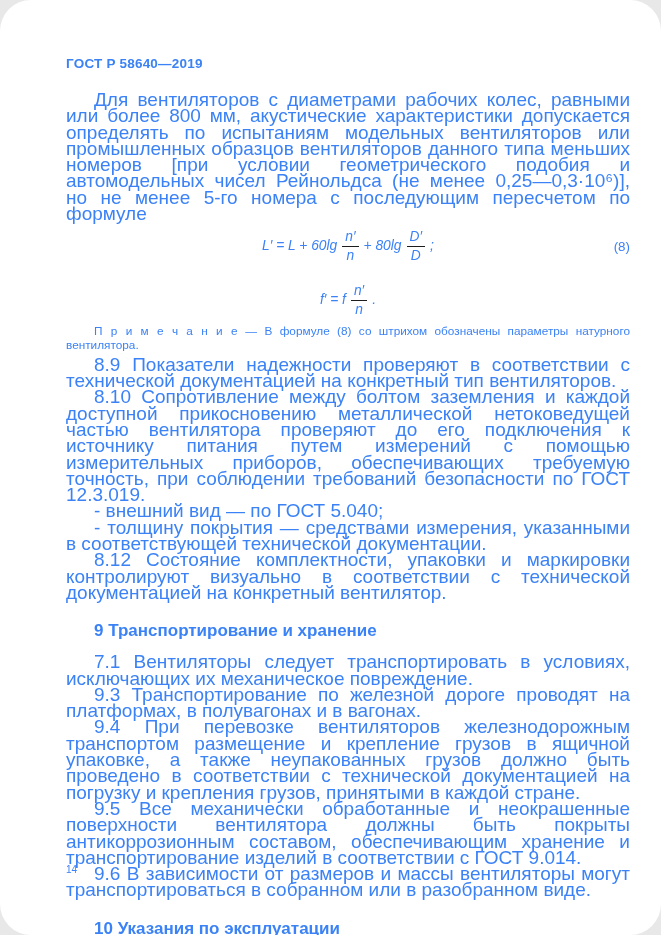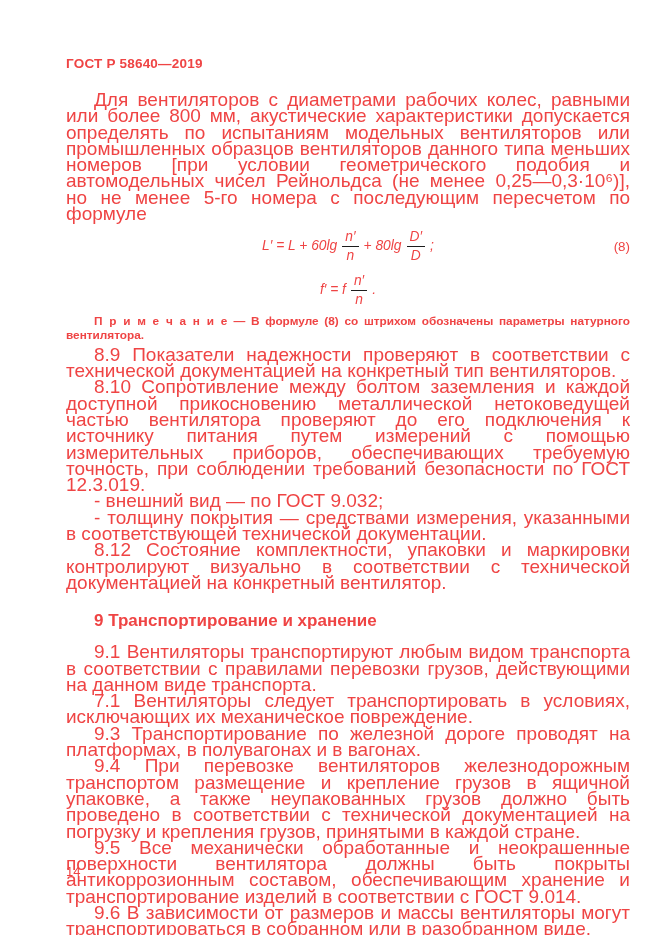--- a/index.html
+++ b/index.html
@@ -9,22 +9,23 @@
   }
   .page {
     position: relative;
     width: 661px;
     height: 935px;
     margin: 0 auto;
     background: #ffffff;
     box-sizing: border-box;
     padding: 56px 31px 0 66px;
     font-family: "Liberation Sans", "DejaVu Sans", sans-serif;
-    color: #ef4444;
+    color: #3b82f6;
     overflow: hidden;
+    border-radius: 31px;
   }
   .doc-header {
     font-size: 13.5px;
     font-weight: bold;
     letter-spacing: 0.2px;
     margin-bottom: 21px;
   }
   p.body {
     margin: 0;
     font-size: 19px;
@@ -48,21 +49,21 @@
     font-style: normal;
     font-size: 13.4px;
   }
   .formula {
     font-style: italic;
     font-size: 13.8px;
     white-space: nowrap;
   }
   .formula-row2 {
     text-align: center;
-    margin-top: 9px;
+    margin-top: 19px;
   }
   .frac {
     display: inline-flex;
     flex-direction: column;
     vertical-align: middle;
     text-align: center;
     margin: 0 5px;
     line-height: 1.15;
   }
   .frac .num {
@@ -71,36 +72,35 @@
   }
   .frac .den {
     padding: 1px 3px 0 3px;
   }
   .note {
     margin: 4px 0 5px 0;
     font-size: 11.8px;
     line-height: 14px;
     text-indent: 28px;
     text-align: justify;
-    font-weight: bold;
   }
   .note .note-label {
     letter-spacing: 0.5px;
   }
   h2.sect {
     font-size: 17px;
     font-weight: bold;
     margin: 21px 0 14px 28px;
     line-height: 18px;
   }
   .page-number {
     position: absolute;
     left: 66px;
     top: 864px;
-    font-size: 13px;
+    font-size: 10px;
   }
 </style>
 </head>
 <body>
 
 <div class="page">
 
   <div class="doc-header">ГОСТ Р 58640—2019</div>
 
   <p class="body">Для вентиляторов с диаметрами рабочих колес, равными или более 800 мм, акустические характеристики допускается определять по испытаниям модельных вентиляторов или промышленных образцов вентиляторов данного типа меньших номеров [при условии геометрического подобия и автомодельных чисел Рейнольдса (не менее 0,25—0,3·10⁶)], но не менее 5-го номера с последующим пересчетом по формуле</p>
@@ -122,27 +122,26 @@
             <span class="num">n′</span>
             <span class="den">n</span>
           </span><span>.</span></span>
     </div>
   </div>
 
   <p class="note"><span class="note-label">П р и м е ч а н и е</span><span> — В формуле (8) со штрихом обозначены параметры натурного вентилятора.</span></p>
 
   <p class="body">8.9 Показатели надежности проверяют в соответствии с технической документацией на конкретный тип вентиляторов.</p>
   <p class="body">8.10 Сопротивление между болтом заземления и каждой доступной прикосновению металлической нетоковедущей частью вентилятора проверяют до его подключения к источнику питания путем измерений с помощью измерительных приборов, обеспечивающих требуемую точность, при соблюдении требований безопасности по ГОСТ 12.3.019.</p>
-  <p class="body">- внешний вид — по ГОСТ 9.032;</p>
+  <p class="body">- внешний вид — по ГОСТ 5.040;</p>
   <p class="body">- толщину покрытия — средствами измерения, указанными в соответствующей технической документации.</p>
   <p class="body">8.12 Состояние комплектности, упаковки и маркировки контролируют визуально в соответствии с технической документацией на конкретный вентилятор.</p>
 
   <h2 class="sect">9 Транспортирование и хранение</h2>
 
-  <p class="body">9.1 Вентиляторы транспортируют любым видом транспорта в соответствии с правилами перевозки грузов, действующими на данном виде транспорта.</p>
   <p class="body">7.1 Вентиляторы следует транспортировать в условиях, исключающих их механическое повреждение.</p>
   <p class="body">9.3 Транспортирование по железной дороге проводят на платформах, в полувагонах и в вагонах.</p>
   <p class="body">9.4 При перевозке вентиляторов железнодорожным транспортом размещение и крепление грузов в ящичной упаковке, а также неупакованных грузов должно быть проведено в соответствии с технической документацией на погрузку и крепления грузов, принятыми в каждой стране.</p>
   <p class="body">9.5 Все механически обработанные и неокрашенные поверхности вентилятора должны быть покрыты антикоррозионным составом, обеспечивающим хранение и транспортирование изделий в соответствии с ГОСТ 9.014.</p>
   <p class="body">9.6 В зависимости от размеров и массы вентиляторы могут транспортироваться в собранном или в разобранном виде.</p>
 
   <h2 class="sect">10 Указания по эксплуатации</h2>
 
   <p class="body">10.1 Требования по эксплуатации должны быть приведены в руководстве по эксплуатации на вентилятор.</p>
 

